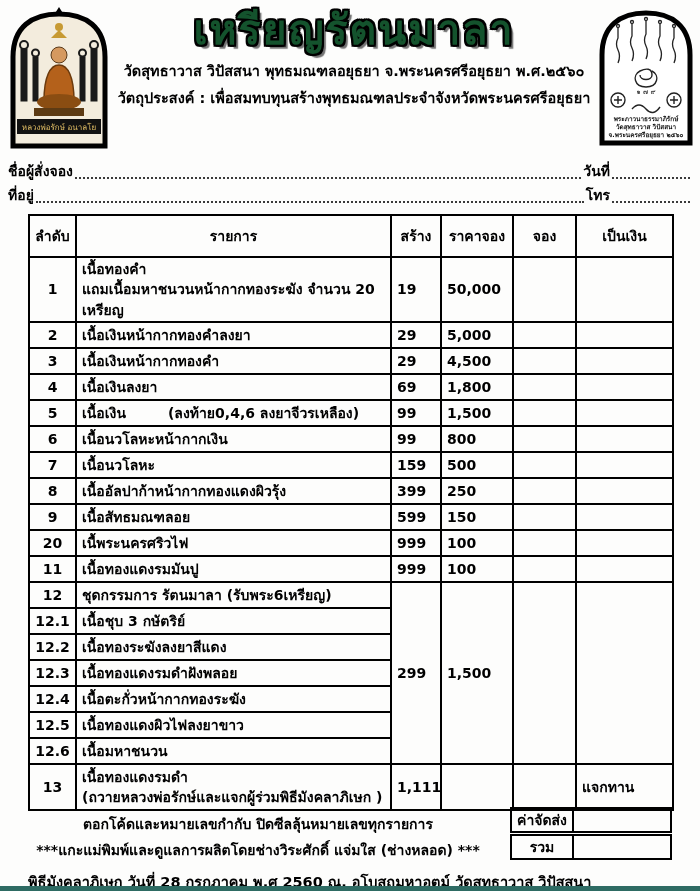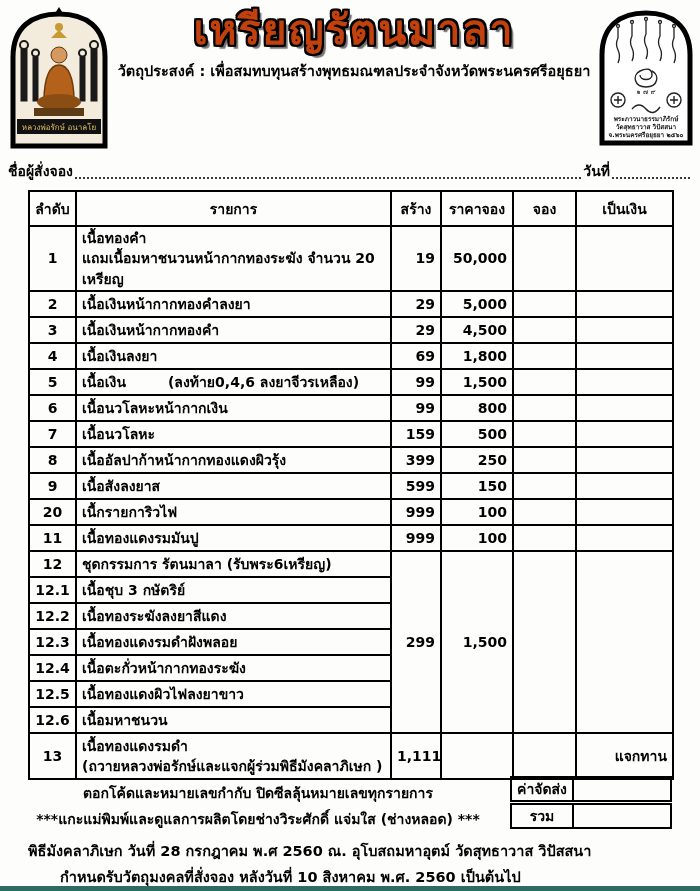--- a/index.html
+++ b/index.html
@@ -7,44 +7,44 @@
     width:700px;height:891px;position:relative;overflow:hidden;
     background:#fdfdfc;color:#000;
     font-family:"DejaVu Sans","Liberation Sans",sans-serif;
   }
   
   .header{display:flex;align-items:flex-start;padding:5px 4px 0 6px;height:152px;box-sizing:border-box;}
   .badge{flex:0 0 auto;}
   .header-center{flex:1;text-align:center;padding:0 2px;}
   .title{
     font-size:41px;font-weight:bold;letter-spacing:2px;line-height:1.15;
-    color:#c2410c;
+    color:#14532d;
     text-shadow:-2px -2px 0 #000,2px -2px 0 #000,-2px 2px 0 #000,2px 2px 0 #000,
                 -2px 0 0 #000,2px 0 0 #000,0 -2px 0 #000,0 2px 0 #000,
                 4px 4px 1px rgba(0,0,0,.55);
     margin:2px 0 4px 0;
   }
   .sub{font-weight:bold;font-size:14.5px;line-height:1.85;}
   
   .flines{padding:6px 8px 0 8px;}
   .fline{display:flex;align-items:flex-end;font-weight:bold;font-size:14px;height:24px;}
   .dots{flex:1;border-bottom:2px dotted #3a3a3a;margin:0 2px 3px 2px;}
   .dots.short{flex:0 0 78px;}
   
   table.order{border-collapse:collapse;table-layout:fixed;margin:8px 0 0 28px;width:644px;}
   table.order th,table.order td{
     border:2px solid #000;font-weight:bold;font-size:14px;padding:1px 5px;
     vertical-align:middle;box-sizing:border-box;
   }
-  th{height:35px;text-align:center;}
+  th{height:42px;text-align:center;}
   col.c-no{width:47px;} col.c-item{width:315px;} col.c-made{width:50px;}
   col.c-price{width:72px;} col.c-order{width:63px;} col.c-amount{width:97px;}
   td.no{text-align:center;}
   td.item{text-align:left;}
-  td.num{text-align:right;}
+  td.num{text-align:left;}
   tr.r td{height:24px;}
   tr.tall td{height:46px;}
   td.g{border-top:none;border-bottom:none;height:22px;font-size:13.5px;padding-top:2px;padding-bottom:2px;}
   .gap{margin-left:42px;}
   .two-line div{line-height:1.45;}
   
   .tfoot{display:flex;width:644px;margin-left:28px;}
   .tfoot-notes{flex:1;text-align:center;font-weight:bold;font-size:14px;}
   .tfoot-notes div{height:26px;line-height:26px;}
   .tfoot-grid{flex:0 0 160px;display:grid;grid-template-columns:62px 98px;margin-top:-2px;padding-left:24px;}
@@ -86,20 +86,21 @@
       <ellipse cx="53" cy="97" rx="22" ry="8" fill="#8a4d12"></ellipse>
       <rect x="28" y="103" width="50" height="8" fill="#5d3b14"></rect>
     </g>
 
     <rect x="11" y="114" width="84" height="15" fill="#111"></rect>
     <text x="53" y="125" text-anchor="middle" font-size="8" fill="#e6c267">หลวงพ่อรักษ์ อนาลโย</text>
   </svg>
 
   <div class="header-center">
     <div class="title">เหรียญรัตนมาลา</div>
+    <div class="sub">วัดสุทธาวาส วิปัสสนา พุทธมณฑลอยุธยา จ.พระนครศรีอยุธยา พ.ศ.๒๕๖๐</div>
     <div class="sub">วัตถุประสงค์ : เพื่อสมทบทุนสร้างพุทธมณฑลประจำจังหวัดพระนครศรีอยุธยา</div>
   </div>
 
   <svg class="badge" width="100" height="142" viewBox="0 0 100 142">
     <path d="M6,138 V50 C6,21 24,8 50,8 C76,8 94,21 94,50 V138 Z" fill="#ffffff" stroke="#000" stroke-width="5"></path>
     <g stroke="#222" fill="none" stroke-width="1.3">
       <path d="M22,58 q3,-7 0,-13 q-3,-6 0,-12 l0,-10"></path>
         <circle cx="22" cy="21" r="1.5"></circle>
       <path d="M36,56 q3,-7 0,-13 q-3,-6 0,-12 l0,-12"></path>
         <circle cx="36" cy="17" r="1.5"></circle>
@@ -126,20 +127,26 @@
   </svg>
 </div>
 
 <div class="flines">
   <div class="fline">
     <span>ชื่อผู้สั่งจอง</span>
     <span class="dots"></span>
     <span>วันที่</span>
     <span class="dots short"></span>
   </div>
+  <div class="fline">
+    <span>ที่อยู่</span>
+    <span class="dots"></span>
+    <span>โทร</span>
+    <span class="dots short"></span>
+  </div>
 </div>
 
 <table class="order">
   <colgroup>
     <col class="c-no">
       <col class="c-item">
       <col class="c-made">
     <col class="c-price">
       <col class="c-order">
       <col class="c-amount">
@@ -226,30 +233,30 @@
     <td class="no">8</td>
     <td class="item">เนื้ออัลปาก้าหน้ากากทองแดงผิวรุ้ง</td>
     <td class="num">399</td>
     <td class="num">250</td>
     <td></td>
     <td></td>
   </tr>
 
   <tr class="r">
     <td class="no">9</td>
-    <td class="item">เนื้อสังลงยาส</td>
+    <td class="item">เนื้อสัทธมณฑลอย</td>
     <td class="num">599</td>
     <td class="num">150</td>
     <td></td>
     <td></td>
   </tr>
 
   <tr class="r">
     <td class="no">20</td>
-    <td class="item">เนื้กรายการิวไฟ</td>
+    <td class="item">เนื้พระนครศริวไฟ</td>
     <td class="num">999</td>
     <td class="num">100</td>
     <td></td>
     <td></td>
   </tr>
 
   <tr class="r">
     <td class="no">11</td>
     <td class="item">เนื้อทองแดงรมมันปู</td>
     <td class="num">999</td>

